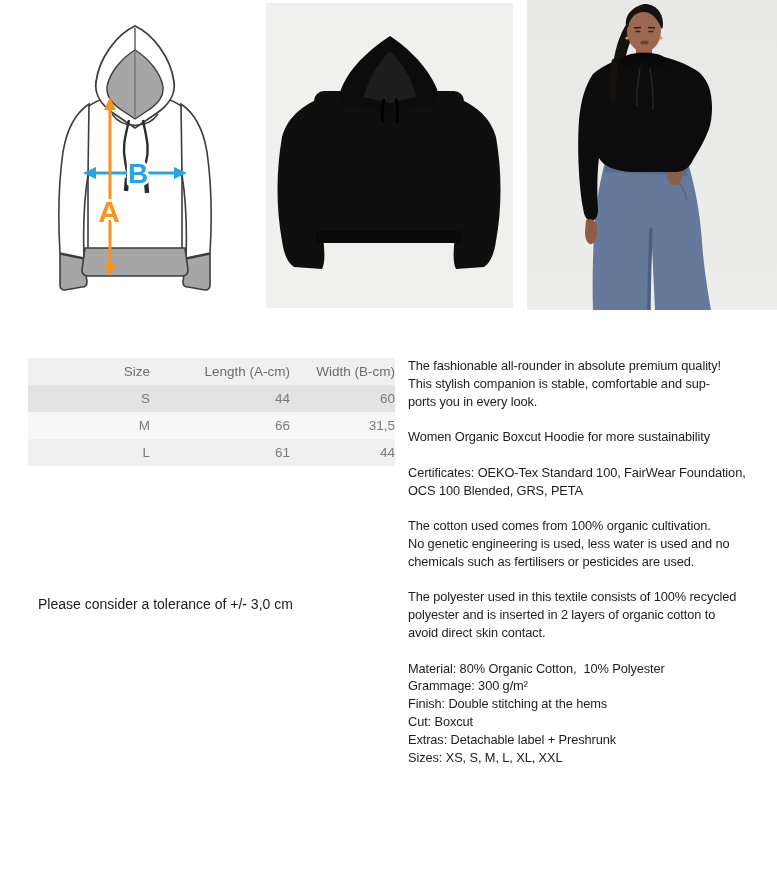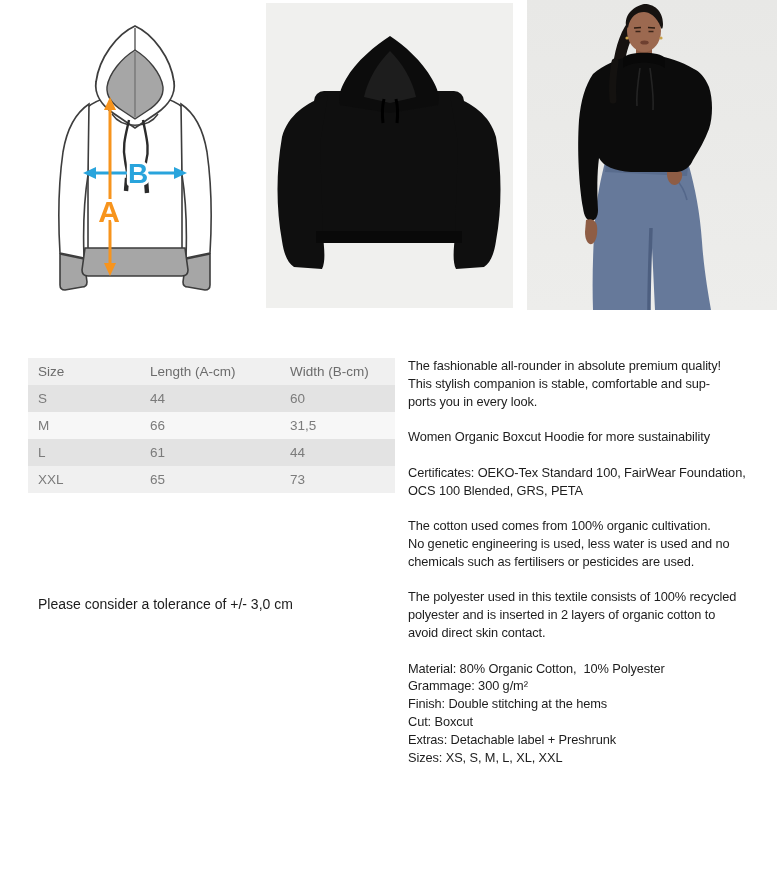--- a/index.html
+++ b/index.html
@@ -12,21 +12,21 @@
   #flat-panel{left:266px;top:3px;width:247px;height:305px;}
   #model-panel{left:527px;top:0;width:250px;height:310px;}
   svg{display:block;}
 
   
   #size-table{
     position:absolute;left:28px;top:358px;width:357px;border-collapse:collapse;
     font-size:13.5px;color:#7b7b7b;table-layout:fixed;
   }
   #size-table th,#size-table td{
-    font-weight:400;text-align:left;height:27px;padding:0;vertical-align:middle;
+    font-weight:400;text-align:right;height:27px;padding:0;vertical-align:middle;
   }
   #size-table .c1{width:112px;padding-left:10px;}
   #size-table .c2{width:140px;}
   #size-table .c3{width:105px;}
   #size-table thead tr{background:#f0f0f0;color:#6c6c6c;}
   #size-table tbody tr:nth-child(odd){background:#e3e3e3;}
   #size-table tbody tr:nth-child(even){background:#f7f7f7;}
   #size-table tbody tr:last-child{background:#f0f0f0;}
 
   
@@ -177,25 +177,20 @@
     <td class="c3">31,5</td>
   </tr>
 
   <tr>
     <td class="c1">L</td>
     <td class="c2">61</td>
     <td class="c3">44</td>
   </tr>
 
 
-  <tr>
-    <td class="c1">XXL</td>
-    <td class="c2">65</td>
-    <td class="c3">73</td>
-  </tr>
 </tbody>
 </table>
 
 <div id="tolerance-note">Please consider a tolerance of +/- 3,0 cm</div>
 
 <div id="description">
     <div class="para">The fashionable all-rounder in absolute premium quality!
 This stylish companion is stable, comfortable and sup-
 ports you in every look.</div>
     <div class="para">Women Organic Boxcut Hoodie for more sustainability</div>

